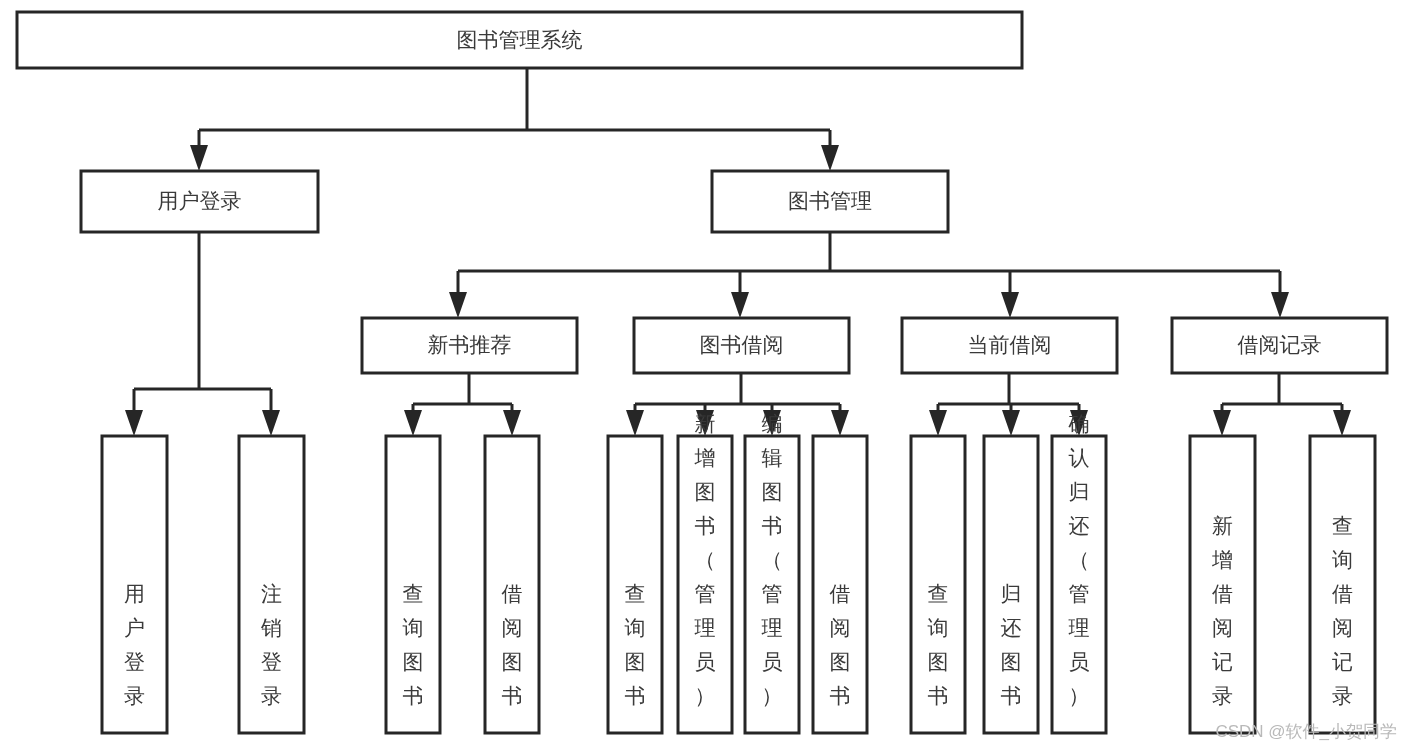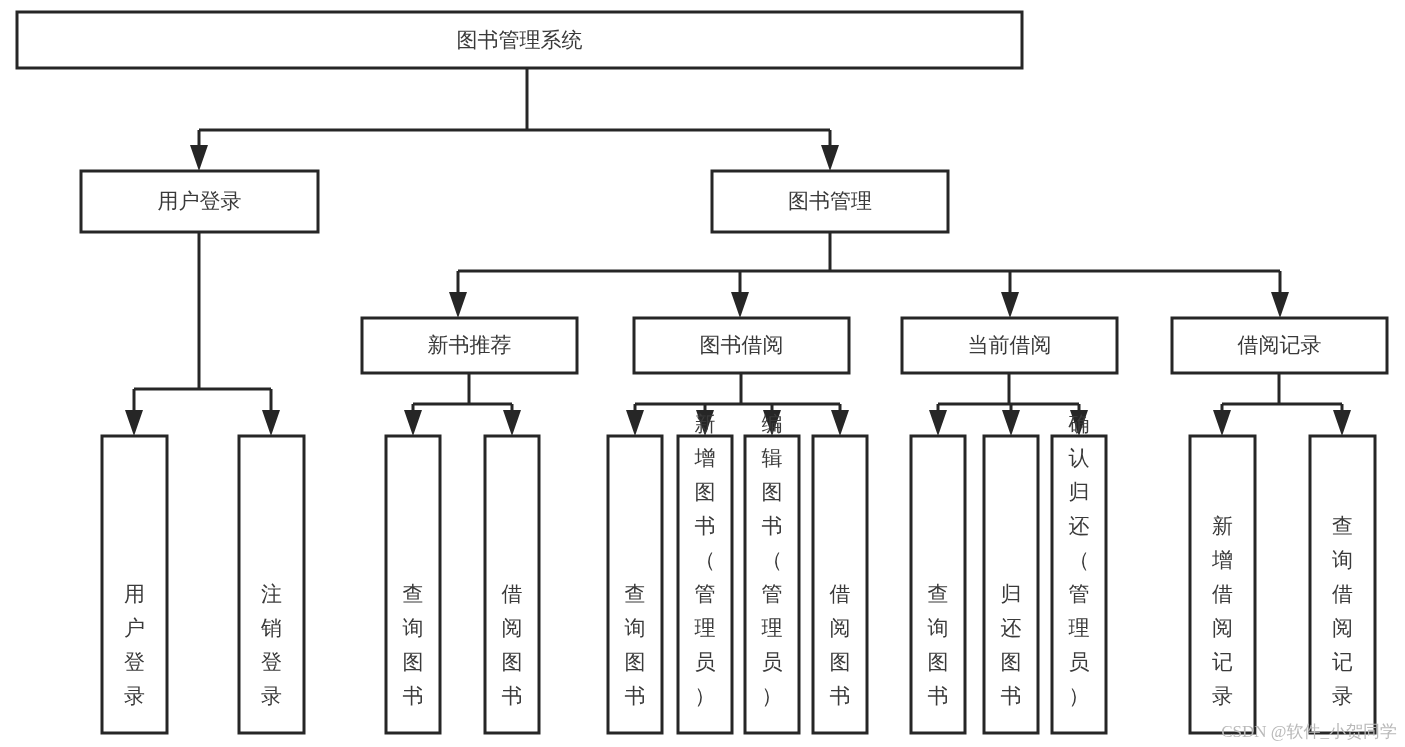--- a/index.html
+++ b/index.html
@@ -51,21 +51,21 @@
   .node-label-vertical {
     fill: #3a3a3a;
     font-family: "Liberation Sans", "DejaVu Sans", sans-serif;
     font-size: 21px;
     text-anchor: middle;
   }
   .watermark-text {
     position: absolute;
     right: 8px;
     bottom: 4px;
-    font-family: Liberation Serif, serif;
+    font-family: Liberation Sans, sans-serif;
     font-size: 17px;
     color: #b9b9b9;
     white-space: nowrap;
     user-select: none;
     pointer-events: none;
   }
 </style>
 </head>
 <body>
 

